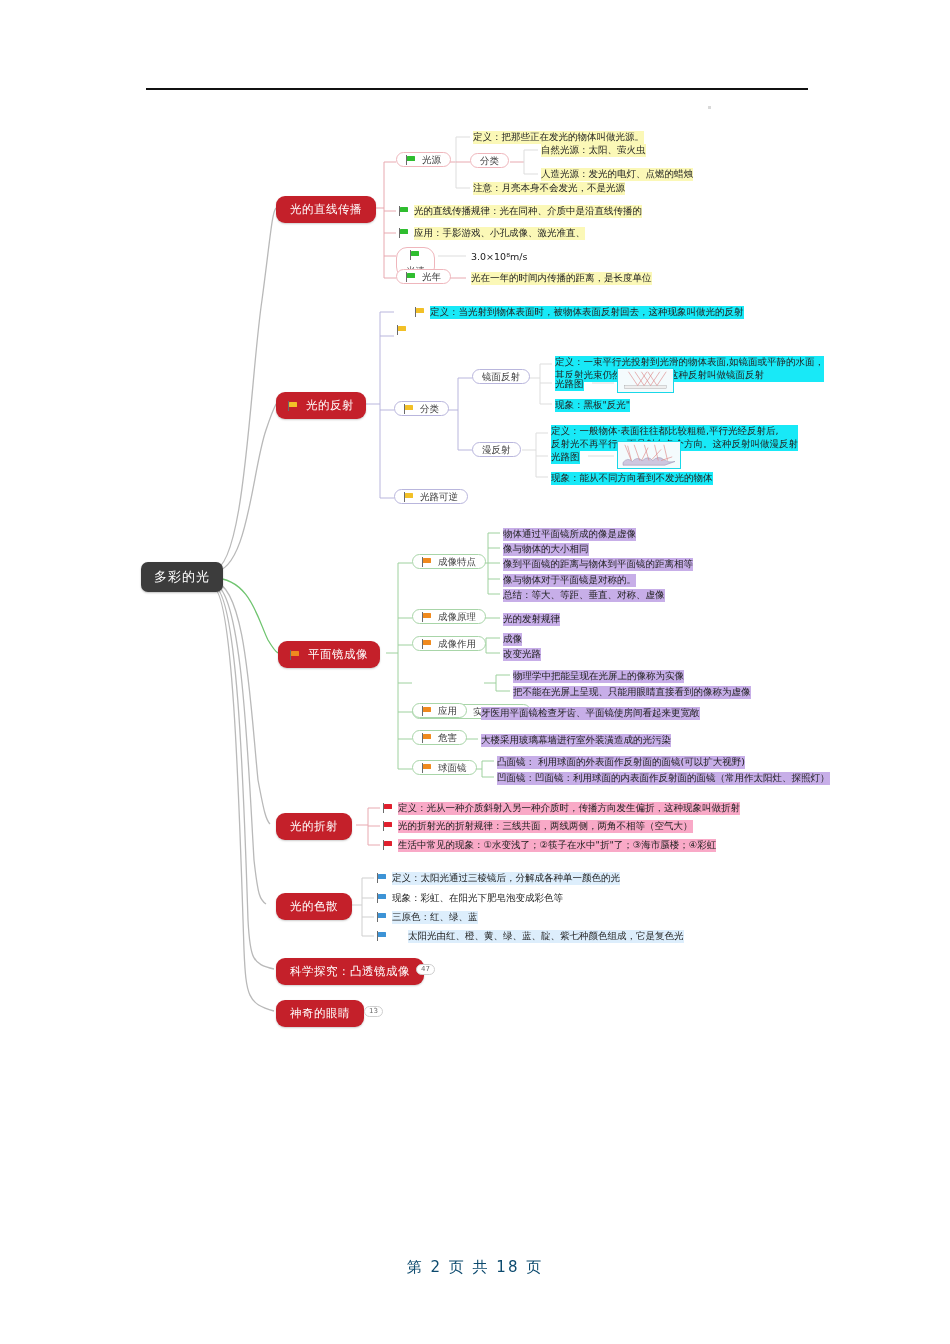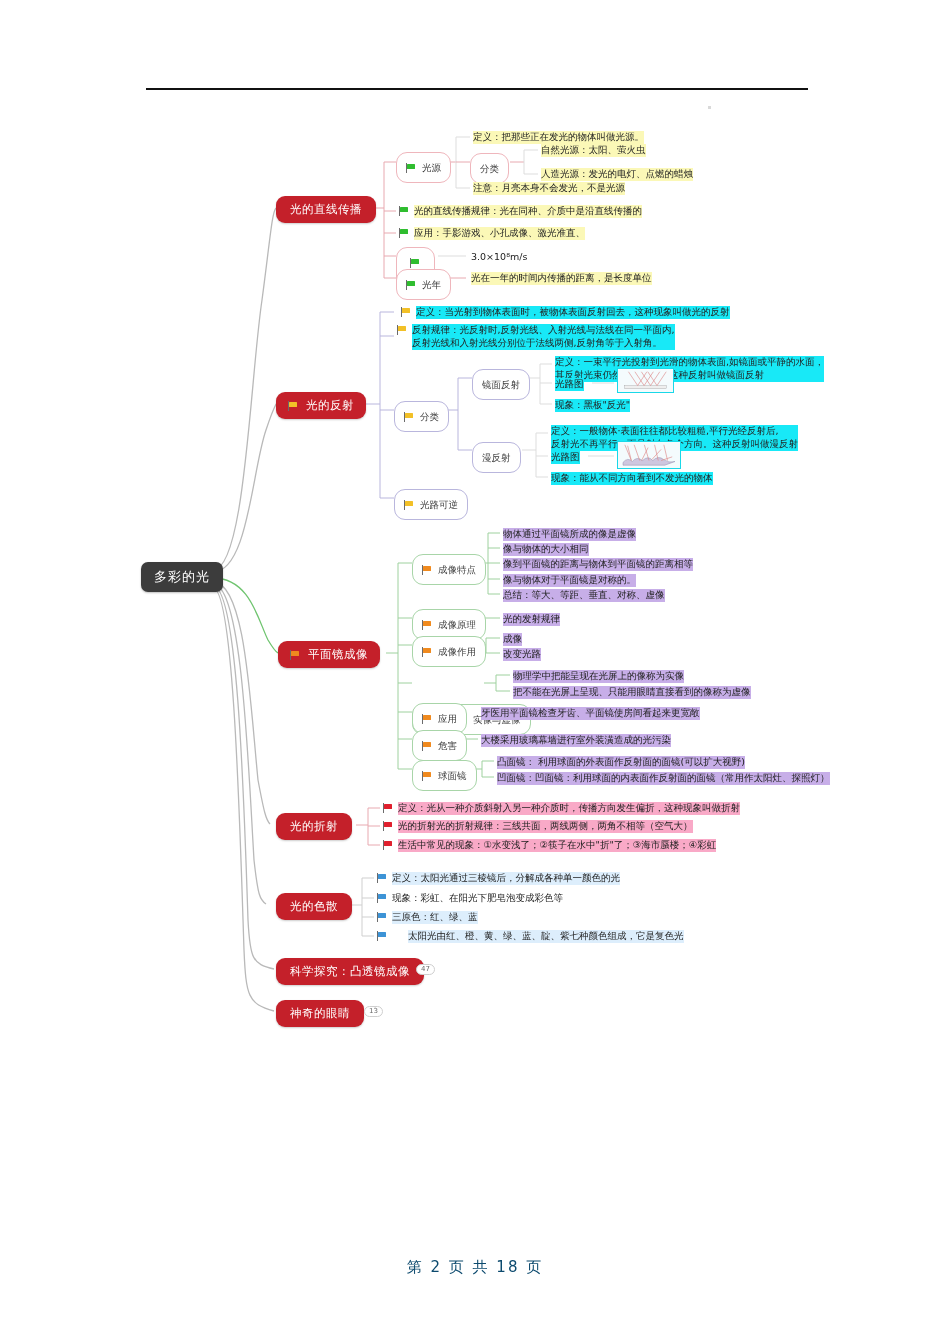--- a/index.html
+++ b/index.html
@@ -37,21 +37,21 @@
     background:#c4202a;color:#fff;border-radius:9px;
     font-size:11.5px;padding:6px 12px;letter-spacing:.5px;
     display:flex;align-items:center;gap:7px;
     box-shadow:0 1px 2px rgba(0,0,0,.2);
   }
   .topic.plain{padding:6px 14px;justify-content:center;}
 
   
   .cap{
     background:#fff;border-radius:11px;font-size:9.5px;
-    padding:9px 9px;display:flex;align-items:center;gap:5px;
+    padding:1px 9px;display:flex;align-items:center;gap:5px;
     line-height:1.2;
     text-align:right;
   }
   .cap.pink{border:1px solid #efb6bc;color:#3b3b3b;}
   .cap.purple{border:1px solid #b9b6dd;color:#3b3b3b;}
   .cap.green{border:1px solid #a8d5a8;color:#3b3b3b;}
 
   
   .leaf{
     font-size:9.5px;line-height:1.35;padding:1px 3px;
@@ -284,35 +284,33 @@
   </div>
 
   <div class="node topic" style="left:276px;top:392px;">
     <span class="flag yellow">
         <i></i>
         <b></b>
       </span>
     <span>光的反射</span>
   </div>
 
-  <div class="node leaf hl-cyan" style="left:398px;top:305px;">
+  <div class="node leaf hl-cyan" style="left:412px;top:305px;">
     <span class="flag yellow">
         <i></i>
         <b></b>
       </span>
     <span class="txt">定义：当光射到物体表面时，被物体表面反射回去，这种现象叫做光的反射</span>
   </div>
 
   <div class="node leaf hl-cyan ml" style="left:394px;top:323px;width:430px;">
     <span class="flag yellow">
         <i></i>
         <b></b>
       </span>
-    <span class="txt" style="white-space:pre-line;">反射规律：光反射时,反射光线、入射光线与法线在同一平面内,
-反射光线和入射光线分别位于法线两侧,反射角等于入射角。</span>
   </div>
 
   <div class="node cap purple" style="left:394px;top:401px;">
     <span class="flag yellow">
         <i></i>
         <b></b>
       </span>
     <span>分类</span>
   </div>
 

